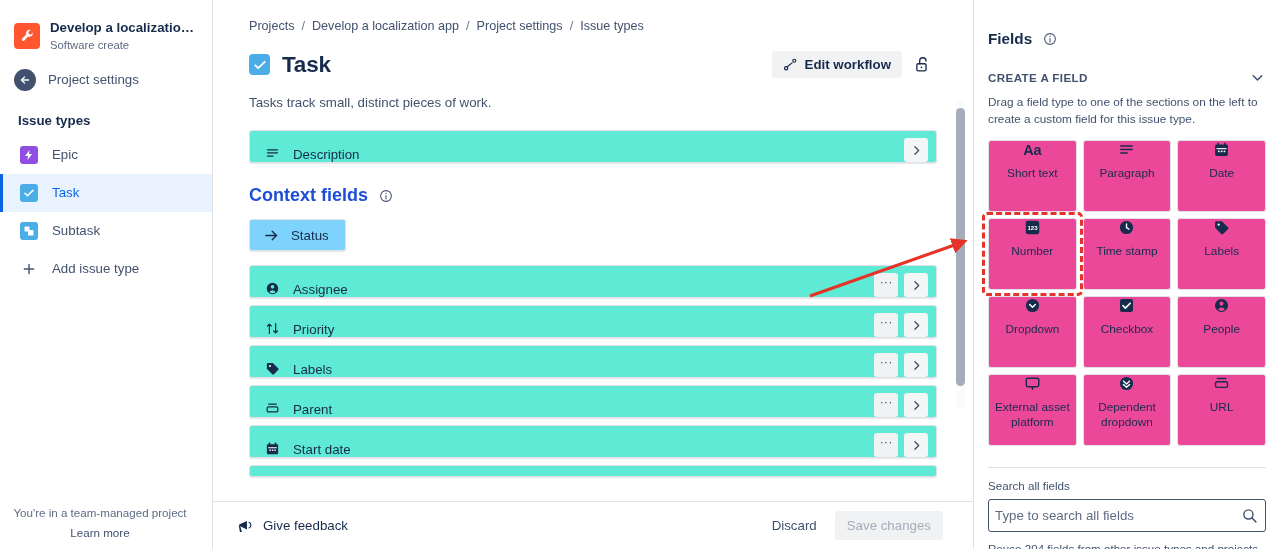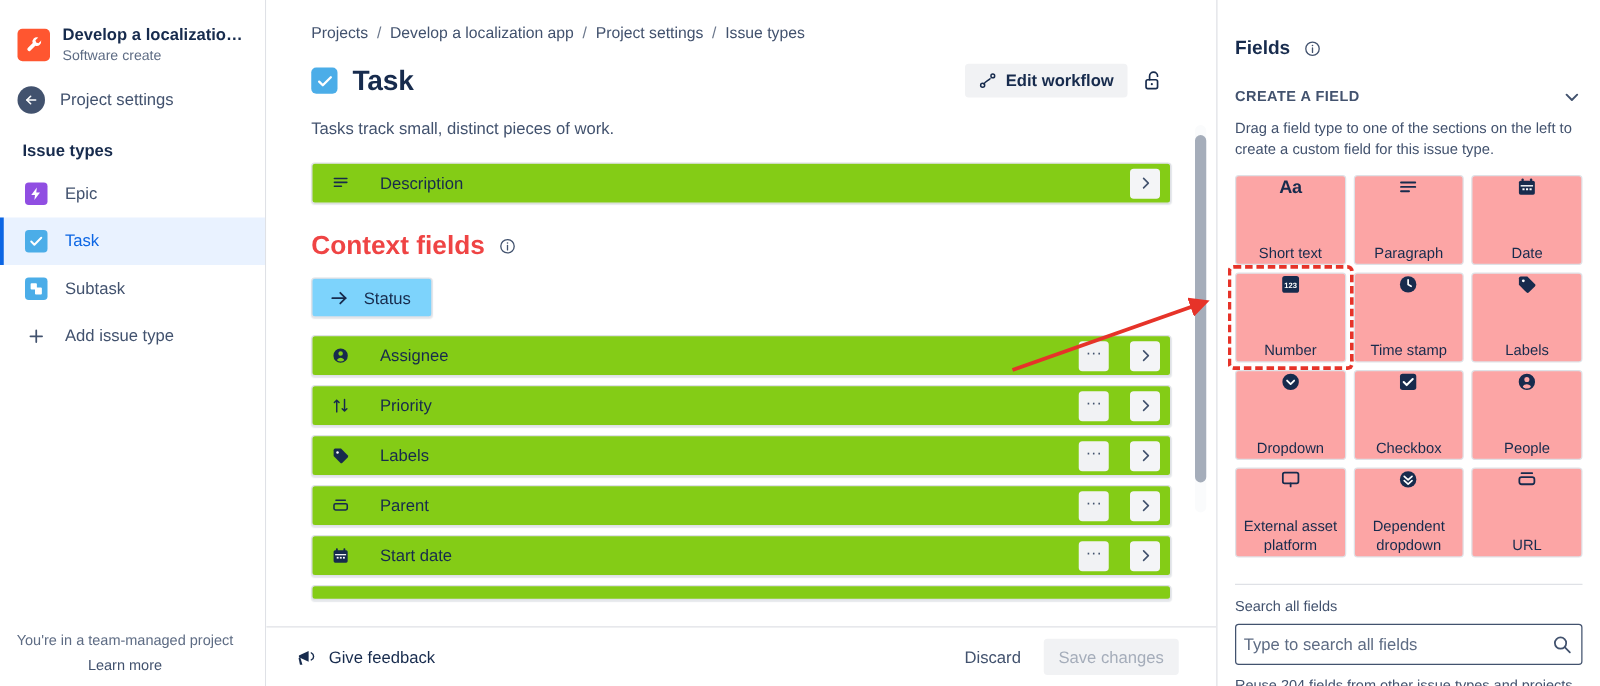--- a/index.html
+++ b/index.html
@@ -87,38 +87,38 @@
   }
   .edit-wf-btn svg { width: 15px; height: 15px; }
   .lock-btn { background: none; border: none; cursor: pointer; padding: 6px; margin-left: 6px; display:flex; }
   .lock-btn svg { width: 17px; height: 19px; }
 
   .subtitle { font-size: 13.3px; color: #42526e; margin-top: 15px; }
 
   .fields-region { margin-top: 20px; }
 
   .field-card {
-    display: flex; align-items: center; height: 33px; background: #84cc16;
+    display: flex; align-items: flex-end; height: 33px; background: #5eead4;
     border: 1px solid #dfe1e6; border-radius: 3px; padding: 0 8px 0 14px;
-    margin-bottom: 7px; box-shadow: 0 1px 1px rgba(9,30,66,0.10); gap: 11px;
+    margin-bottom: 7px; box-shadow: 0 1px 1px rgba(9,30,66,0.10);
   }
   .fc-icon { width: 17px; height: 17px; flex: 0 0 17px; display:flex; align-items:center; justify-content:center; color:#172b4d; }
   .fc-icon svg { width: 15px; height: 15px; }
   .fc-label { font-size: 13.3px; color: #172b4d; margin-left: 12px; }
   .fc-spacer { flex: 1 1 auto; }
   .fc-btn {
     width: 24px; height: 24px; border-radius: 3px; background: #f1f2f4; border: none;
     display: flex; align-items: center; justify-content: center; cursor: pointer;
     color: #42526e; margin-left: 6px;
   }
   .fc-btn svg { width: 13px; height: 13px; }
   .fc-btn.plain { background: #f4f5f7; }
 
   .section-head { display: flex; align-items: center; gap: 11px; margin-top: 22px; margin-bottom: 13px; }
-  .section-title { font-size: 21px; font-weight: bold; color: #ef4444; }
+  .section-title { font-size: 18px; font-weight: bold; color: #1d4ed8; }
   .info-icon { width: 14px; height: 14px; color: #42526e; display:flex; }
   .info-icon svg { width: 14px; height: 14px; }
 
   .status-chip {
     display: inline-flex; align-items: center; gap: 11px; height: 32px;
     border: 1px solid #dfe1e6; border-radius: 3px; background: #7dd3fc; padding: 0 16px 0 13px;
     box-shadow: 0 1px 1px rgba(9,30,66,0.10); margin-bottom: 14px; cursor: pointer;
   }
   .status-chip svg { width: 17px; height: 17px; }
   .status-chip .sc-label { font-size: 13.3px; color: #172b4d; }
@@ -163,22 +163,22 @@
   .rp-spacer { flex: 1 1 auto; }
   .chev-down { width: 17px; height: 17px; color: #42526e; display:flex; }
   .chev-down svg { width: 17px; height: 17px; }
 
   .rp-desc { font-size: 11.8px; color: #42526e; line-height: 1.42; margin-top: 8px; }
 
   .tile-grid {
     display: grid; grid-template-columns: repeat(3, 1fr); gap: 6px; margin-top: 12px;
   }
   .tile {
-    height: 72px; border: 1px solid #dfe1e6; border-radius: 3px; background: #fca5a5;
-    display: flex; flex-direction: column; align-items: center; justify-content: space-between;
+    height: 72px; border: 1px solid #dfe1e6; border-radius: 3px; background: #ec4899;
+    display: flex; flex-direction: column; align-items: center; justify-content: flex-start;
     gap: 7px; cursor: grab; position: relative;
   }
   .tile-icon { color: #172b4d; display: flex; align-items: center; justify-content: center; height: 18px; }
   .tile-icon svg { width: 17px; height: 17px; }
   .tile-icon .aa { font-size: 14.5px; font-weight: bold; color: #172b4d; letter-spacing: -0.3px; }
   .tile-label {
     font-size: 11.8px; color: #172b4d; text-align: center; line-height: 1.3; padding: 0 3px;
   }
 
   

